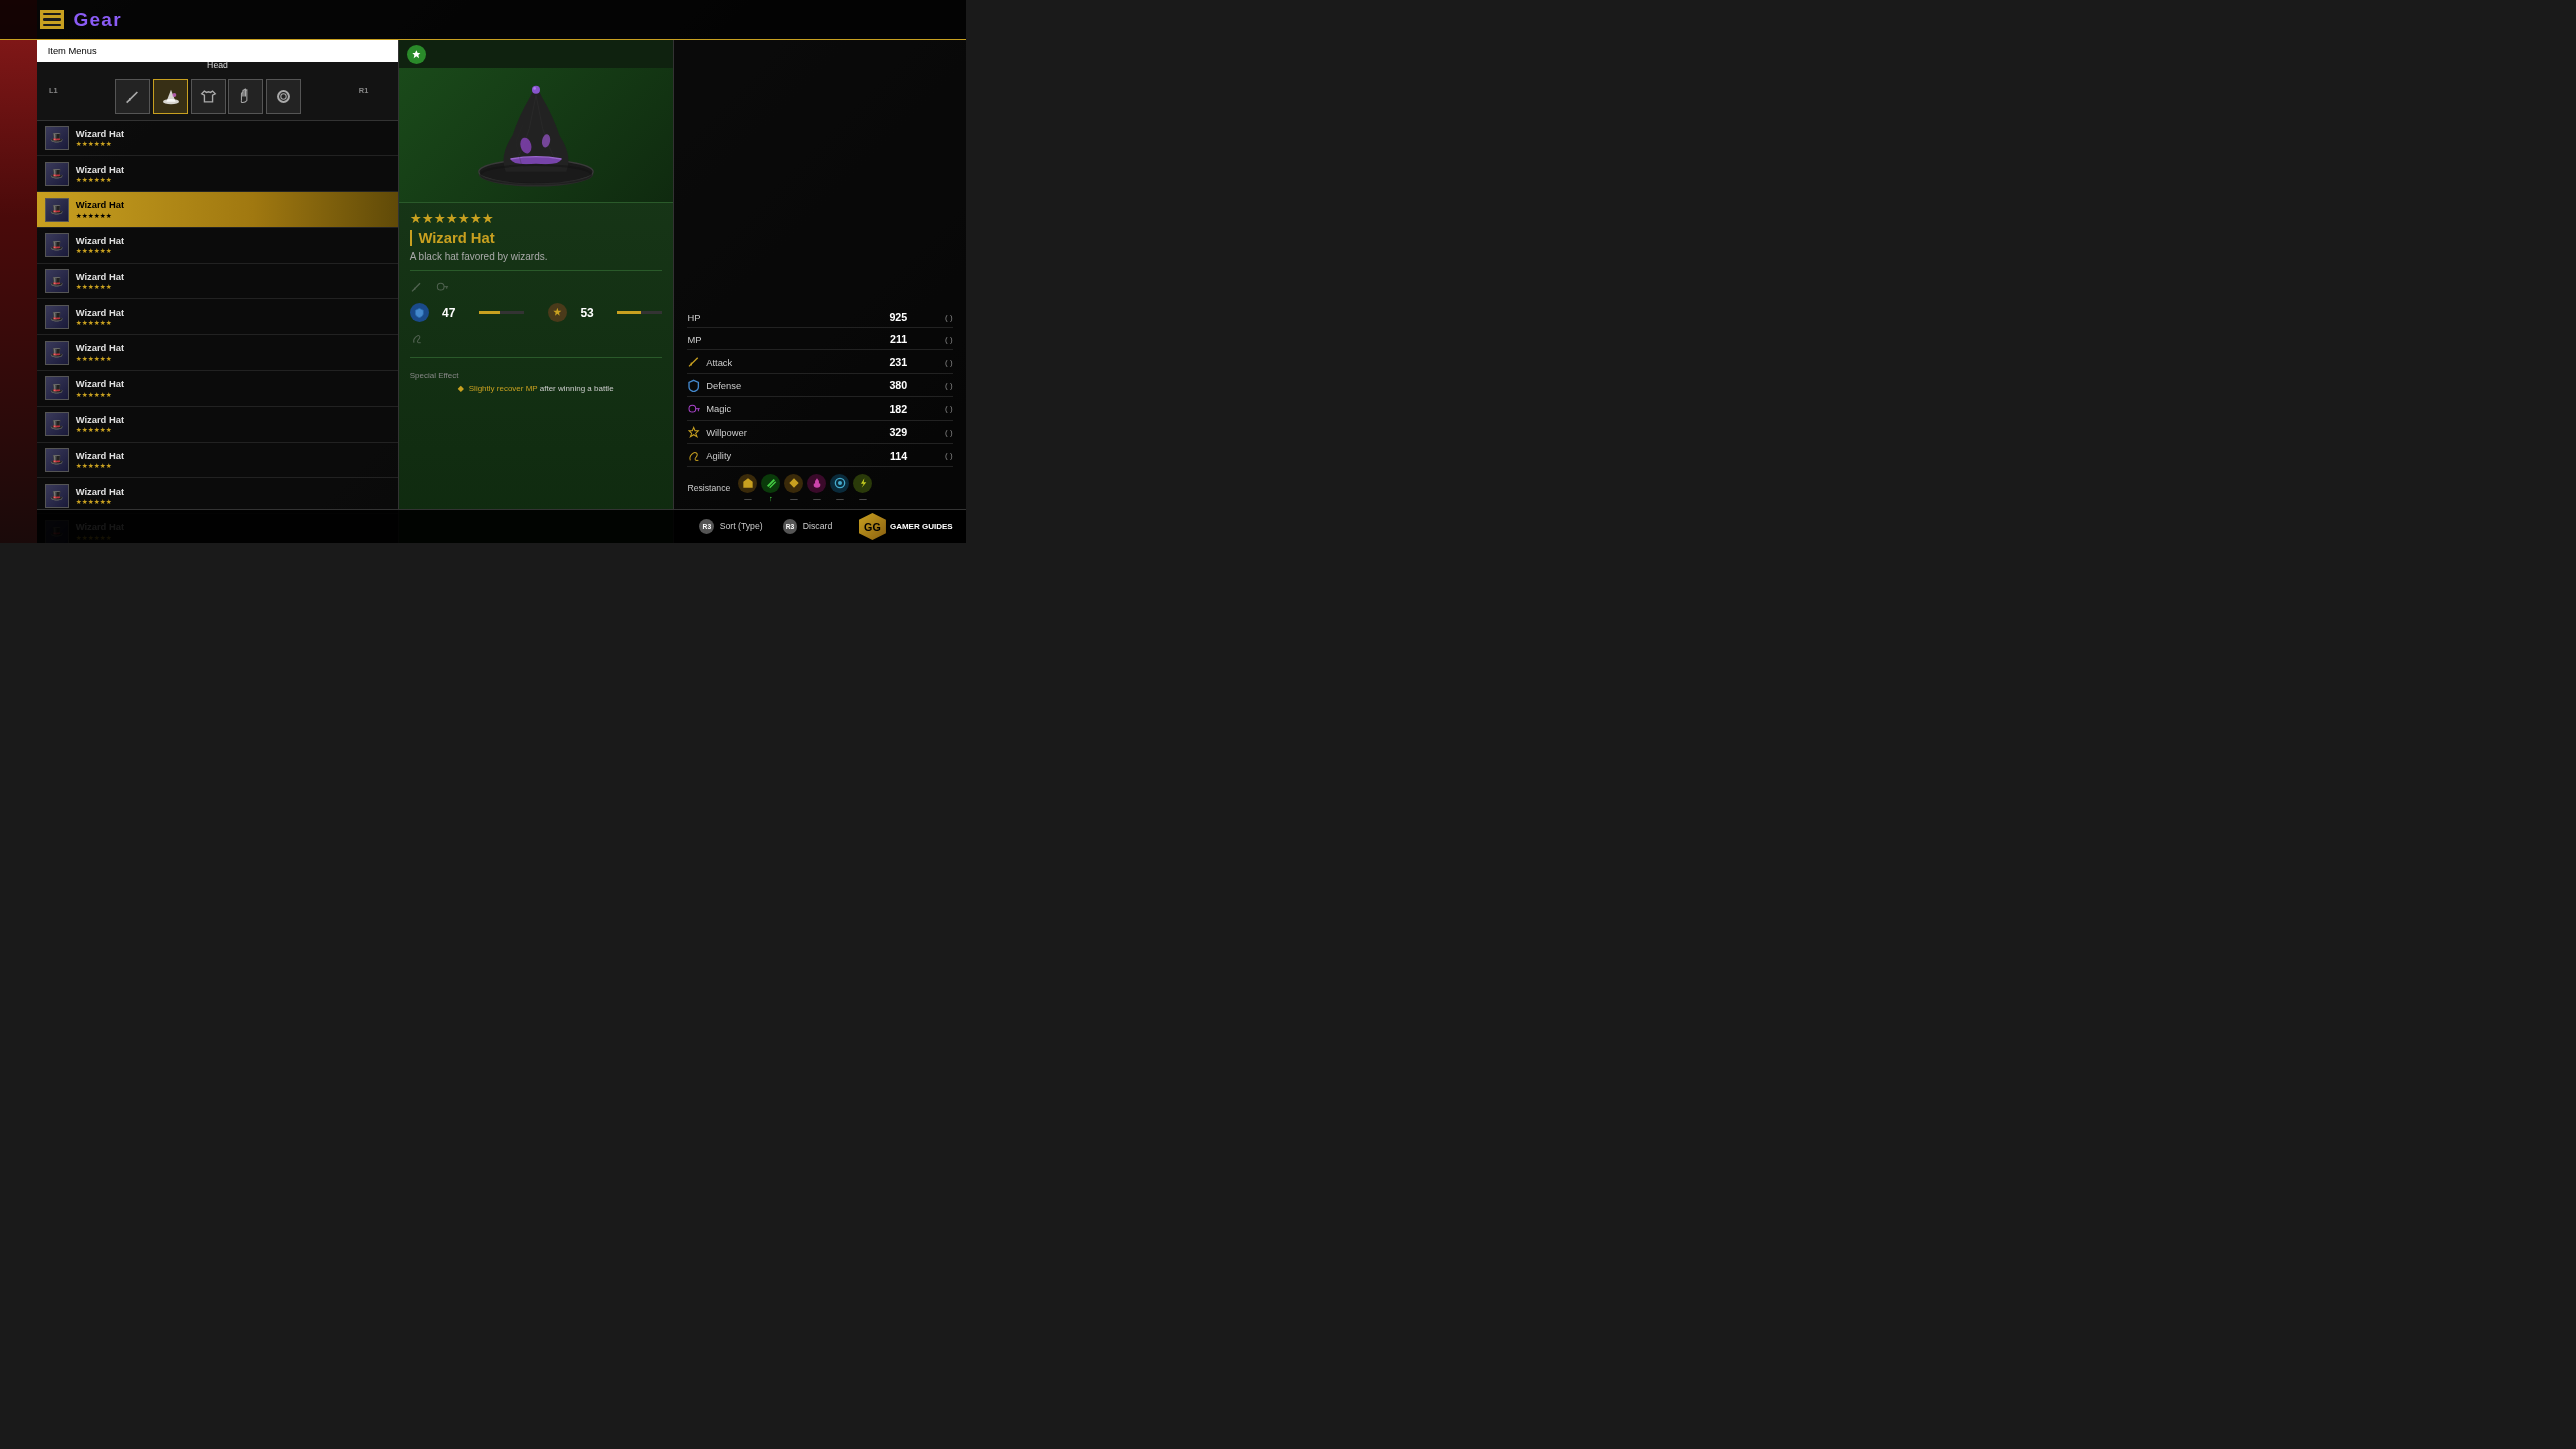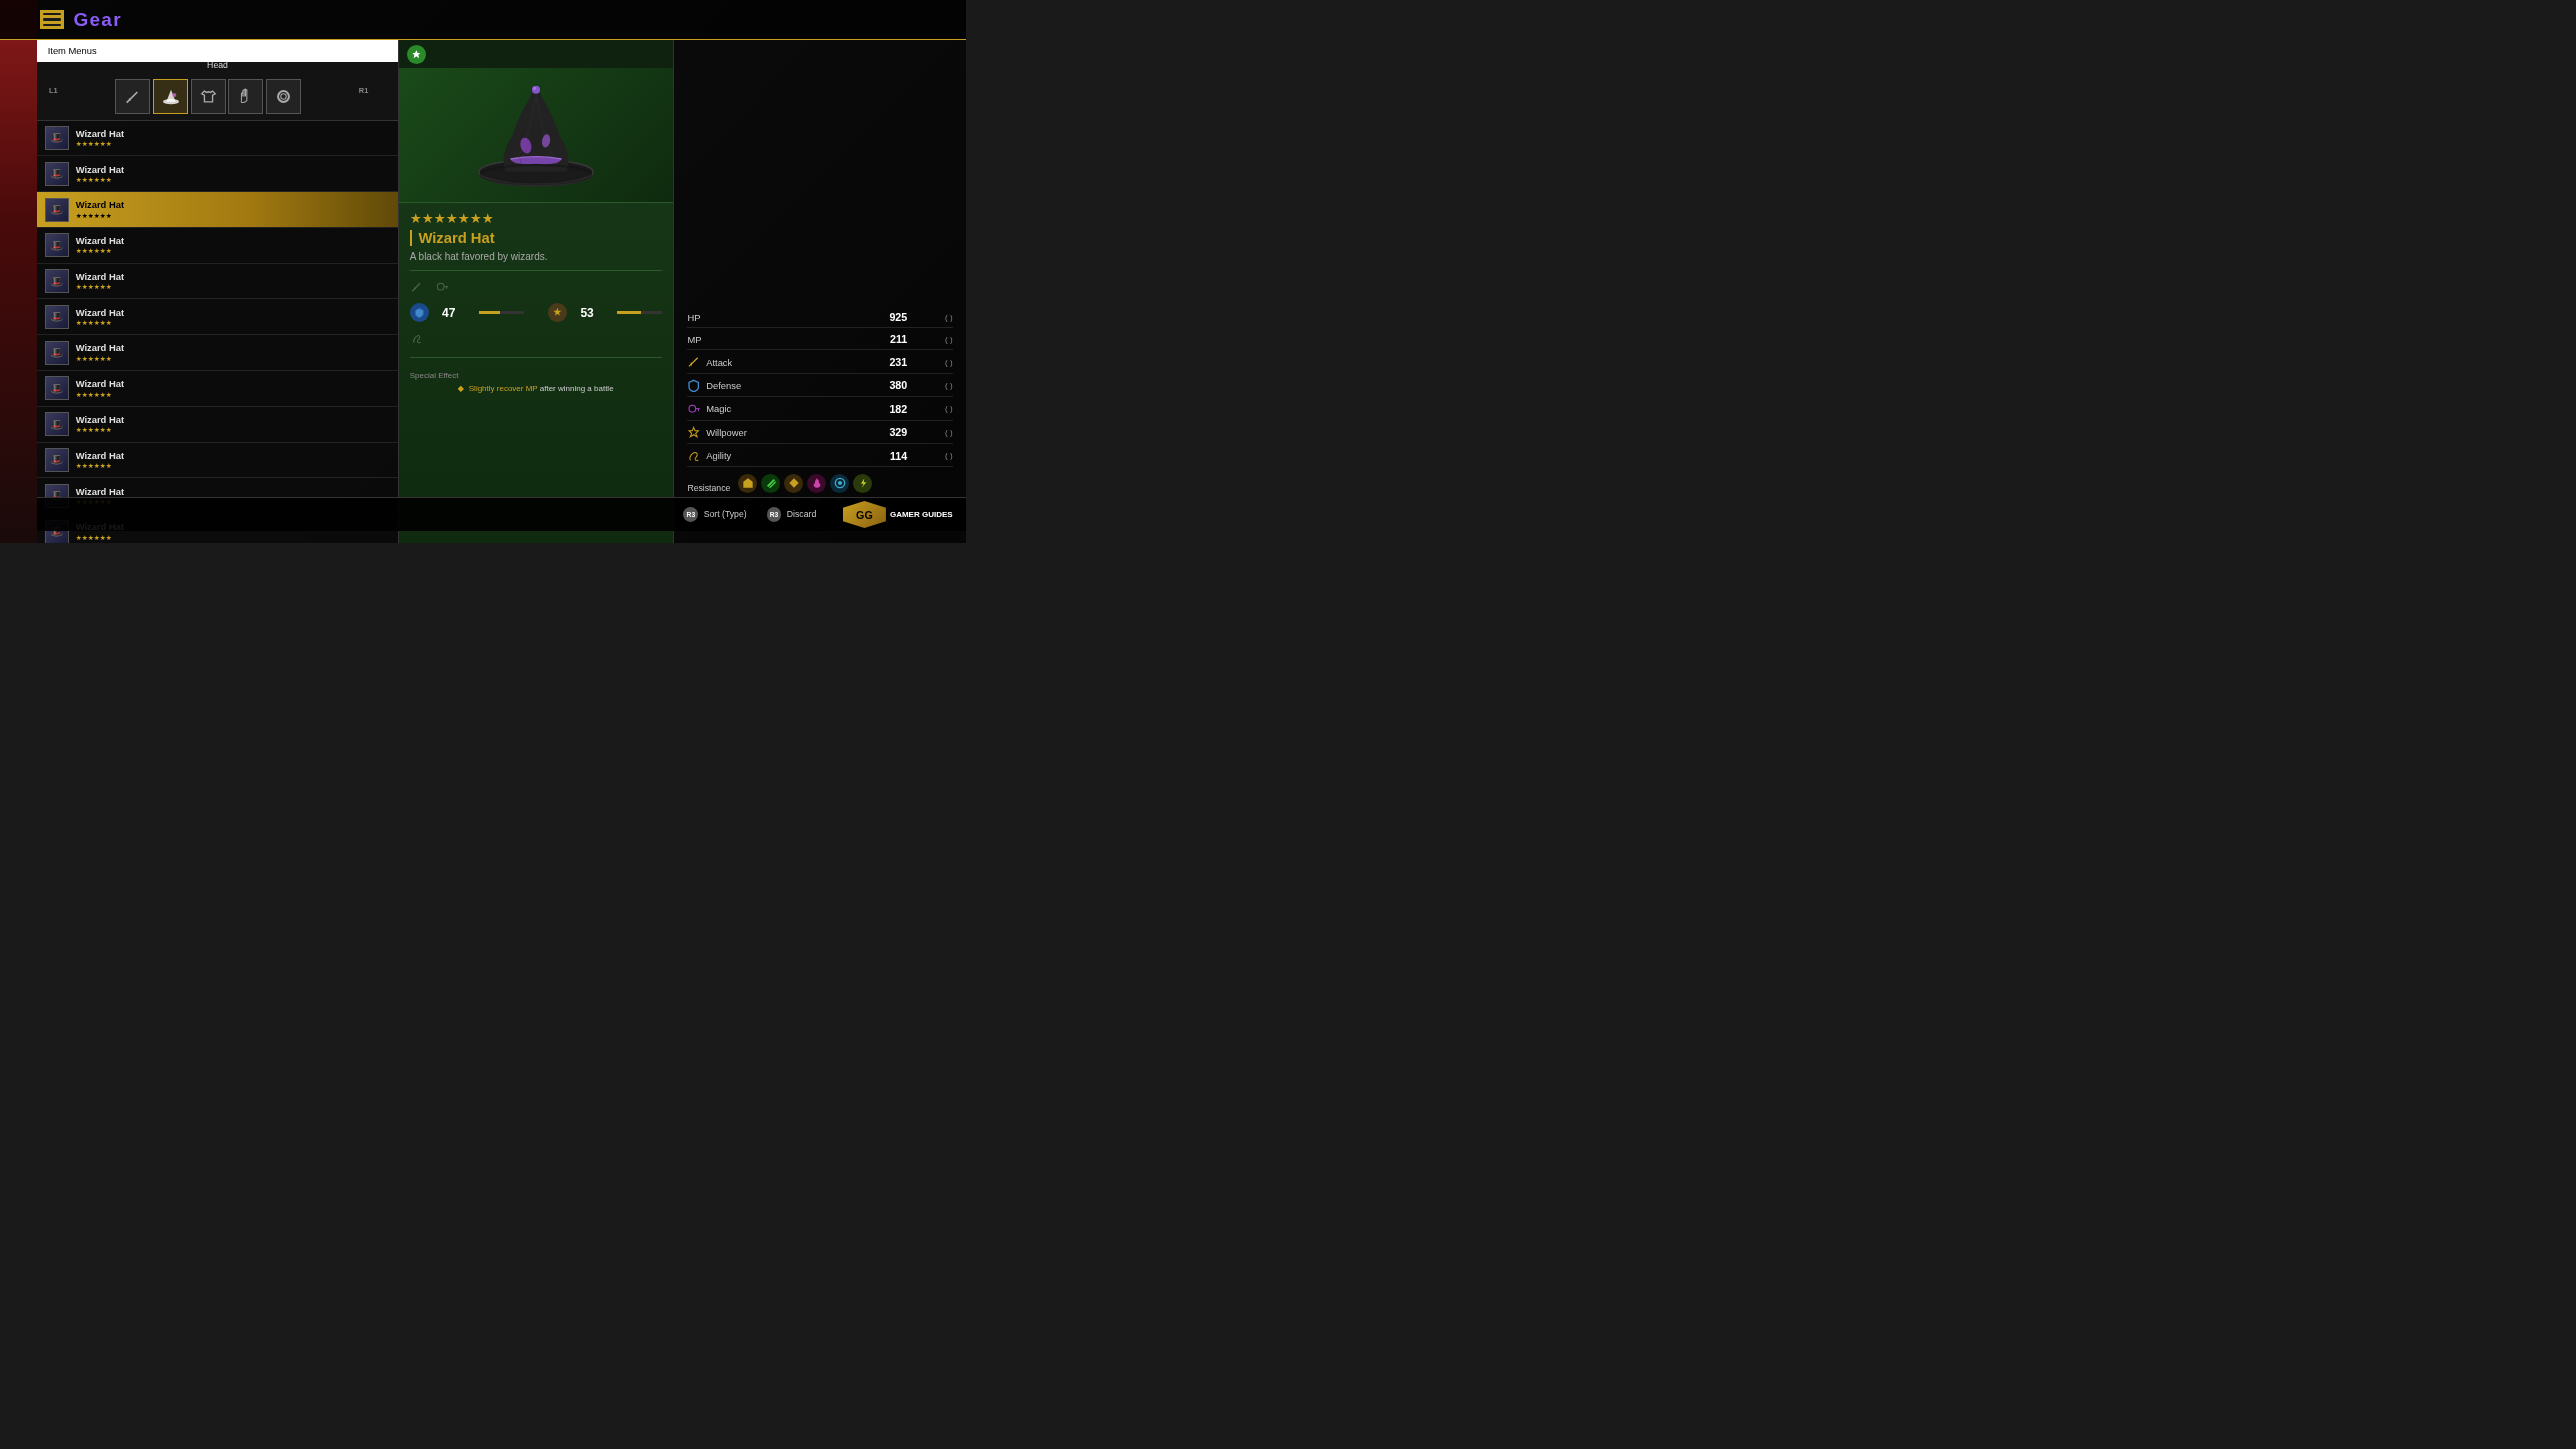--- a/index.html
+++ b/index.html
@@ -425,21 +425,21 @@
     .res-value {
       font-size: 7.4px;
       color: #888;
     }
 
     .res-value.up { color: #44cc44; }
 
     
     .bottom-bar {
       position: absolute;
-      bottom: 12px;
+      bottom: 0;
       left: 37px;
       right: 0;
       height: 34px;
       background: rgba(0,0,0,0.9);
       border-top: 0.7px solid #333;
       display: flex;
       align-items: center;
       justify-content: flex-end;
       gap: 20px;
       padding: 0 13.4px;
@@ -469,21 +469,21 @@
 
     
     .gamer-guides-logo {
       display: flex;
       align-items: center;
       gap: 4px;
       margin-left: 6.7px;
     }
 
     .gg-icon {
-      width: 43px;
+      width: 27px;
       height: 27px;
       background: linear-gradient(135deg, #c8a020, #8a6010);
       display: flex;
       align-items: center;
       justify-content: center;
       clip-path: polygon(50% 0%, 100% 25%, 100% 75%, 50% 100%, 0% 75%, 0% 25%);
       font-size: 10.7px;
       color: #000;
       font-weight: bold;
     }

